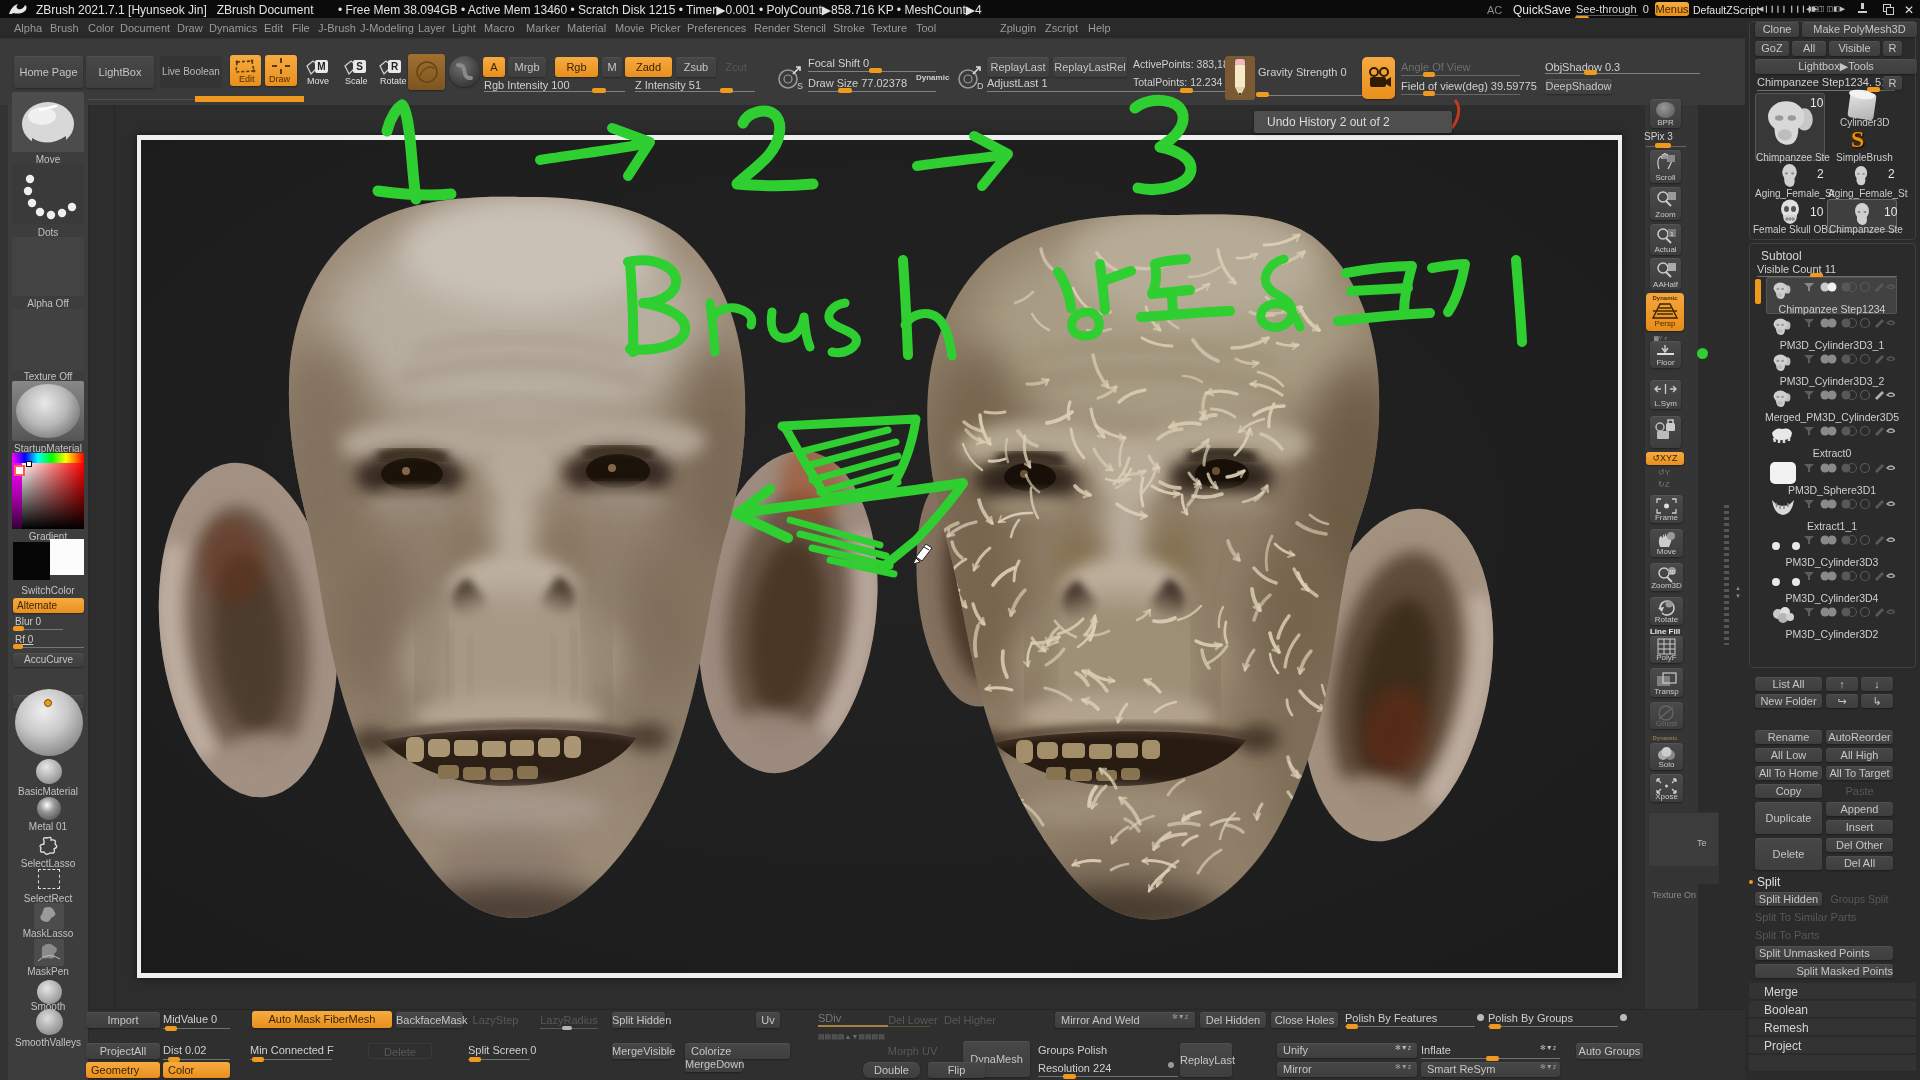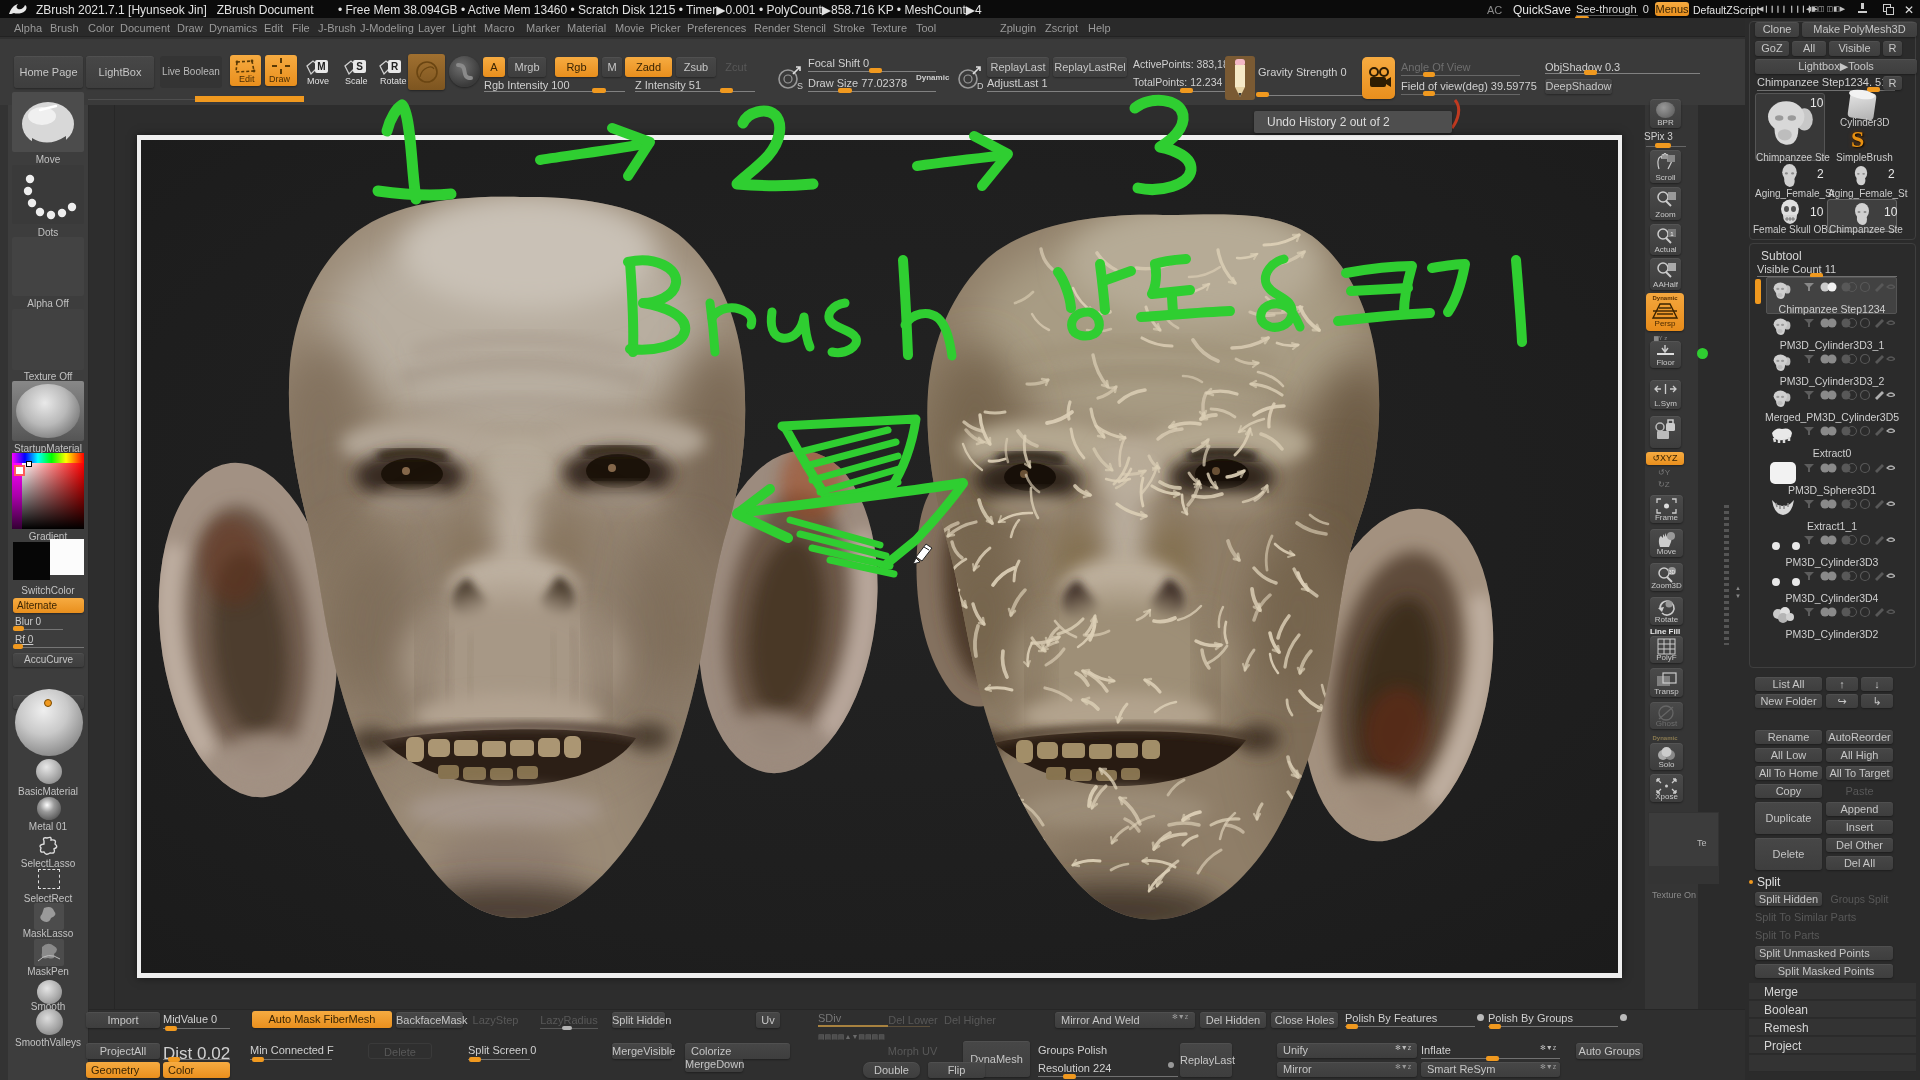--- a/index.html
+++ b/index.html
@@ -1189,21 +1189,21 @@
 <div class="b" style="left:1755px;top:838px;width:67px;height:32px;line-height:32px;font-size:11px;">Delete</div>
 <div class="b" style="left:1826px;top:838px;width:67px;height:14px;line-height:14px;font-size:11px;">Del Other</div>
 <div class="b" style="left:1826px;top:856px;width:67px;height:14px;line-height:14px;font-size:11px;">Del All</div>
 <div style="position:absolute;left:1749px;top:874px;width:4px;height:4px;border-radius:50%;background:#f0991f;top:880px"></div>
 <div class="lb" style="left:1757px;top:875px;font-size:12px;color:#e0e0e0;">Split</div>
 <div class="b" style="left:1755px;top:892px;width:67px;height:14px;line-height:14px;font-size:11px;">Split Hidden</div>
 <div class="bf" style="left:1826px;top:892px;width:67px;height:14px;line-height:14px;font-size:10.5px">Groups Split</div>
 <div class="bf" style="left:1755px;top:910px;width:138px;height:14px;line-height:14px;font-size:11px;text-align:left">Split To Similar Parts</div>
 <div class="bf" style="left:1755px;top:928px;width:138px;height:14px;line-height:14px;font-size:11px;text-align:left">Split To Parts</div>
 <div class="b" style="left:1755px;top:946px;width:138px;height:14px;line-height:14px;font-size:11px;text-align:left;padding-left:4px">Split Unmasked Points</div>
-<div class="b" style="left:1755px;top:964px;width:138px;height:14px;line-height:14px;font-size:11px;text-align:center;padding-left:4px">Split Masked Points</div>
+<div class="b" style="left:1755px;top:964px;width:138px;height:14px;line-height:14px;font-size:11px;text-align:right;padding-left:4px">Split Masked Points</div>
 <div style="position:absolute;left:1749px;top:983px;width:167px;height:17px;background:#333;border-bottom:1px solid #2a2a2a"></div>
 <div class="lb" style="left:1764px;top:985px;font-size:12px;color:#d5d5d5;">Merge</div>
 <div style="position:absolute;left:1749px;top:1001px;width:167px;height:17px;background:#333;border-bottom:1px solid #2a2a2a"></div>
 <div class="lb" style="left:1764px;top:1003px;font-size:12px;color:#d5d5d5;">Boolean</div>
 <div style="position:absolute;left:1749px;top:1019px;width:167px;height:17px;background:#333;border-bottom:1px solid #2a2a2a"></div>
 <div class="lb" style="left:1764px;top:1021px;font-size:12px;color:#d5d5d5;">Remesh</div>
 <div style="position:absolute;left:1749px;top:1037px;width:167px;height:17px;background:#333;border-bottom:1px solid #2a2a2a"></div>
 <div class="lb" style="left:1764px;top:1039px;font-size:12px;color:#d5d5d5;">Project</div>
 <div style="position:absolute;left:1749px;top:1055px;width:167px;height:17px;background:#333;border-bottom:1px solid #2a2a2a"></div>
 <div class="lb" style="left:1764px;top:1057px;font-size:12px;color:#d5d5d5;margin-top:48px;">Extract</div>
@@ -1221,21 +1221,21 @@
 <div class="b" style="left:612px;top:1012px;width:53px;height:16px;line-height:16px;font-size:11px;">Split Hidden</div>
 <div class="b" style="left:685px;top:1012px;width:58px;height:16px;line-height:16px;font-size:11px;margin-top:44px;">MergeDown</div>
 <div class="b" style="left:756px;top:1012px;width:24px;height:16px;line-height:16px;font-size:11px;">Uv</div>
 <div class="lb" style="left:818px;top:1012px;font-size:11px;color:#777;">SDiv</div>
 <div style="position:absolute;left:818px;top:1026px;width:112px;height:1px;background:#6a5a40;opacity:.75"></div>
 <div style="position:absolute;left:818px;top:1025px;width:70px;height:2px;background:#a8823f"></div>
 <div class="bf" style="left:888px;top:1012px;width:50px;height:16px;line-height:16px;font-size:11px">Del Lower</div>
 <div class="bf" style="left:944px;top:1012px;width:52px;height:16px;line-height:16px;font-size:11px">Del Higher</div>
 <div class="lb" style="left:818px;top:1033px;font-size:7px;color:#6a6a6a;">▤▤▤▤▲▼▤▤▤▤</div>
 <div class="b" style="left:86px;top:1043px;width:74px;height:16px;line-height:16px;font-size:11px;">ProjectAll</div>
-<div class="lb" style="left:163px;top:1044px;font-size:17px;color:#d0d0d0;text-align:center;">Dist 0.02</div>
+<div class="lb" style="left:163px;top:1044px;font-size:11px;color:#d0d0d0;text-align:center;">Dist 0.02</div>
 <div style="position:absolute;left:163px;top:1059px;width:67px;height:1px;background:#888;opacity:.75"></div>
 <div style="position:absolute;left:168px;top:1057px;width:12px;height:5px;background:#f0991f;border-radius:2px"></div>
 <div class="lb" style="left:250px;top:1044px;font-size:11px;color:#d0d0d0;">Min Connected F</div>
 <div style="position:absolute;left:250px;top:1059px;width:82px;height:1px;background:#888;opacity:.75"></div>
 <div style="position:absolute;left:252px;top:1057px;width:12px;height:5px;background:#f0991f;border-radius:2px"></div>
 <div class="bf" style="left:368px;top:1043px;width:64px;height:16px;line-height:16px;font-size:11px;border:1px solid #3a3a3a;border-radius:3px">Delete</div>
 <div class="lb" style="left:468px;top:1044px;font-size:11px;color:#d0d0d0;">Split Screen 0</div>
 <div style="position:absolute;left:468px;top:1059px;width:62px;height:1px;background:#888;opacity:.75"></div>
 <div style="position:absolute;left:469px;top:1057px;width:12px;height:5px;background:#f0991f;border-radius:2px"></div>
 <div class="b" style="left:612px;top:1043px;width:60px;height:16px;line-height:16px;font-size:11px;">MergeVisible</div>

